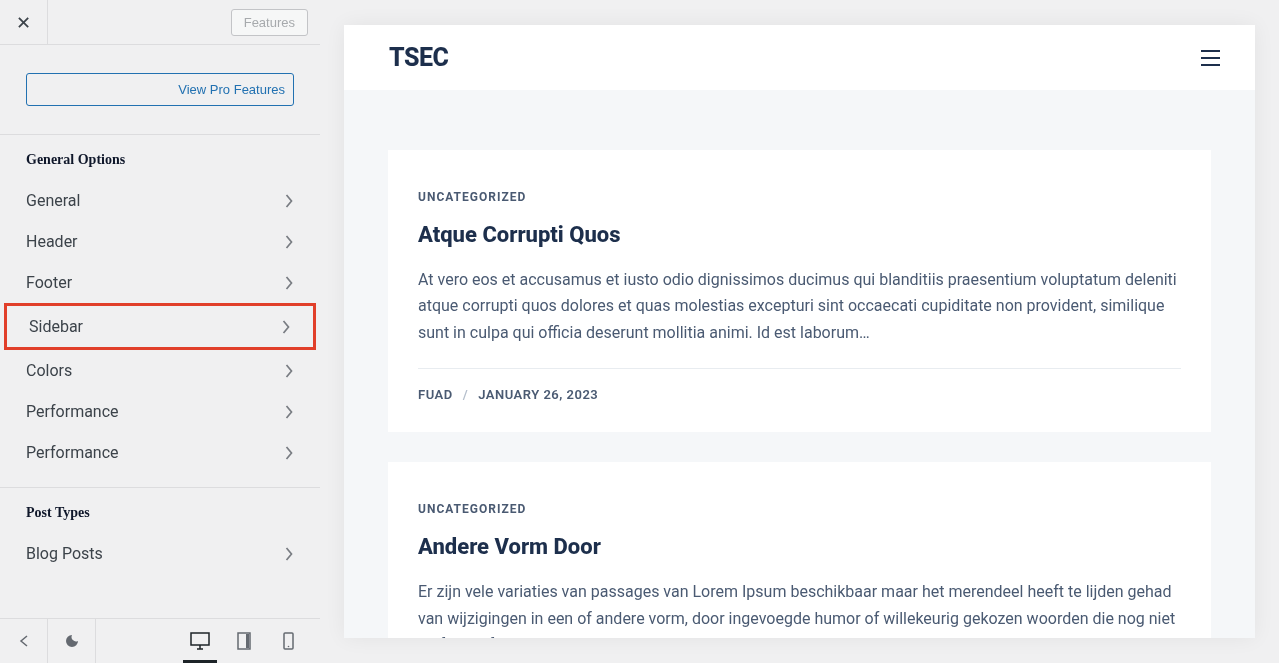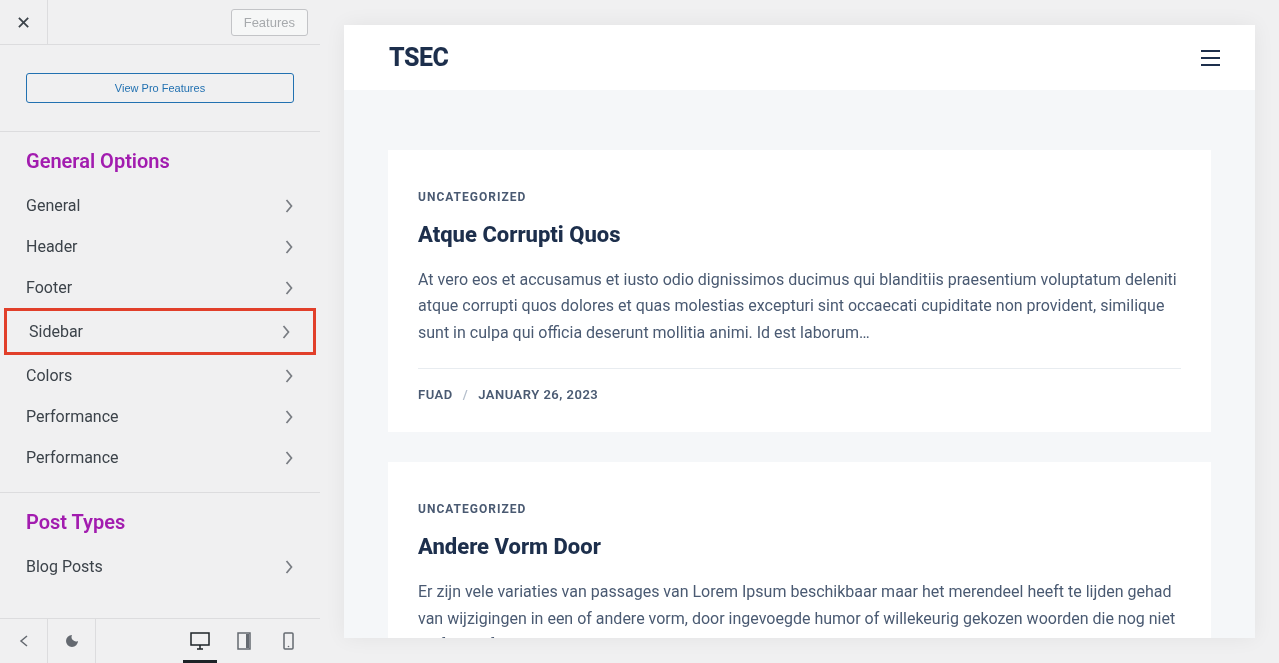--- a/index.html
+++ b/index.html
@@ -66,36 +66,38 @@
     .pro-features-section {
       padding: 28px 26px;
     }
     
     .view-pro-btn {
       width: 100%;
       border: 1px solid #2271b1;
       color: #2271b1;
       background: transparent;
       padding: 8px;
-      font-size: 11px;
+      font-size: 13px;
       border-radius: 3px;
       cursor: pointer;
+      text-align: right;
     }
     
     .panel-content {
       flex: 1;
       overflow-y: auto;
       border-top: 1px solid #dcdcde;
     }
     
     .section-header {
-      font-size: 20px;
+      font-size: 14px;
       font-weight: 600;
-      color: #a21caf;
+      color: #0f172a;
       padding: 17px 26px 12px;
+      font-family: Liberation Serif, serif;
     }
     
     .option-item {
       display: flex;
       align-items: center;
       justify-content: space-between;
       padding: 11px 26px;
       cursor: pointer;
       color: #3c434a;
       font-size: 16px;

